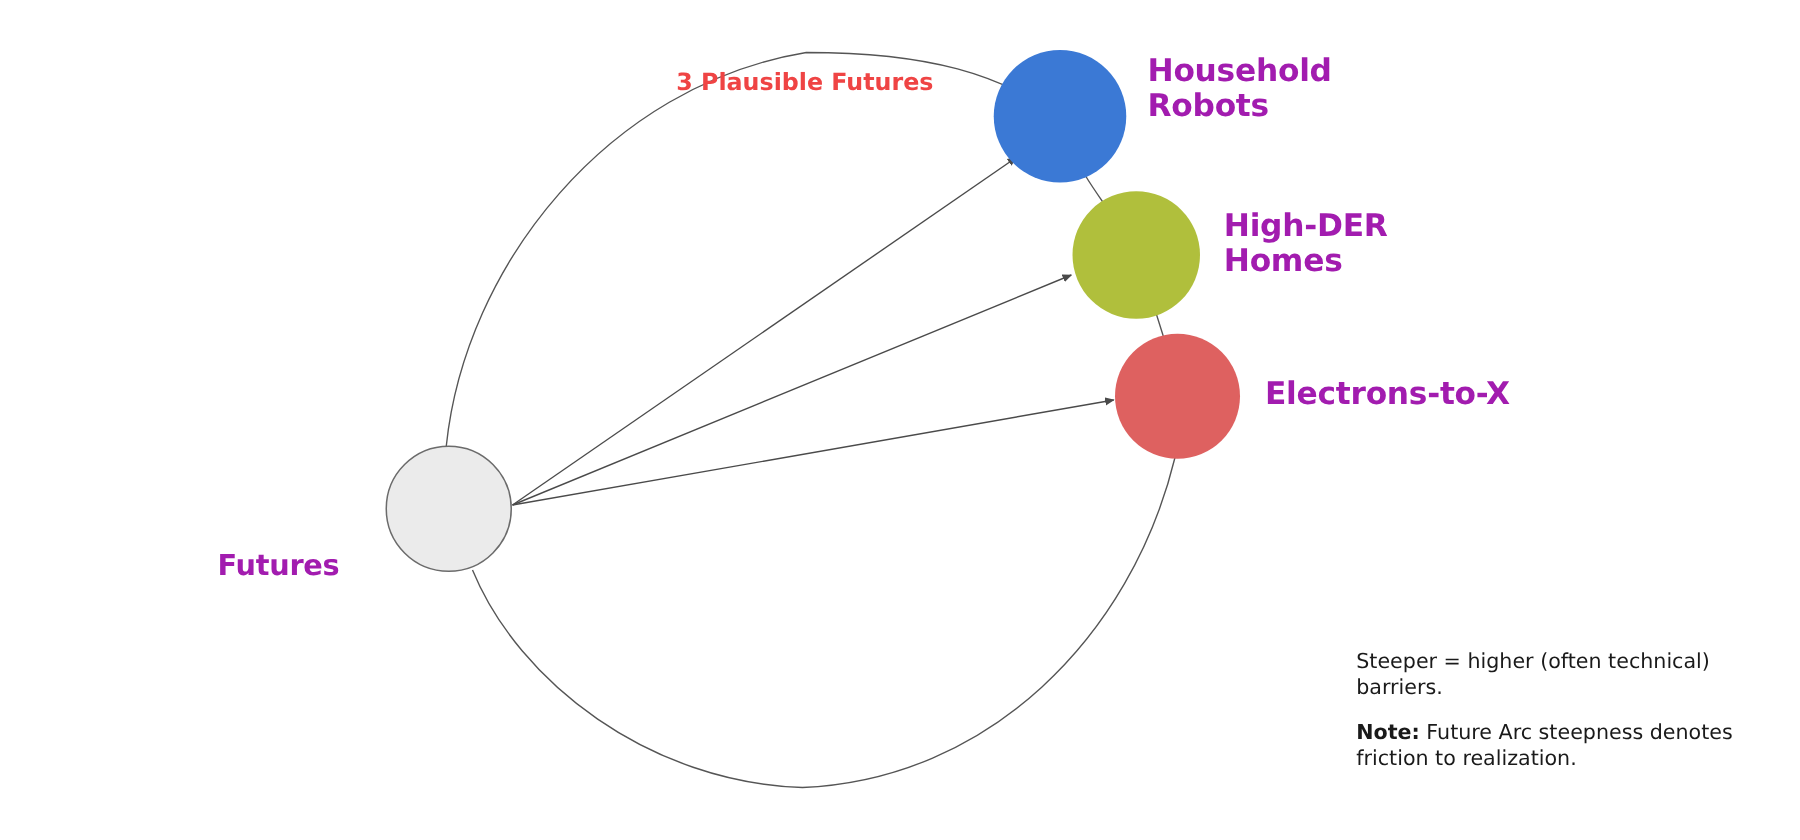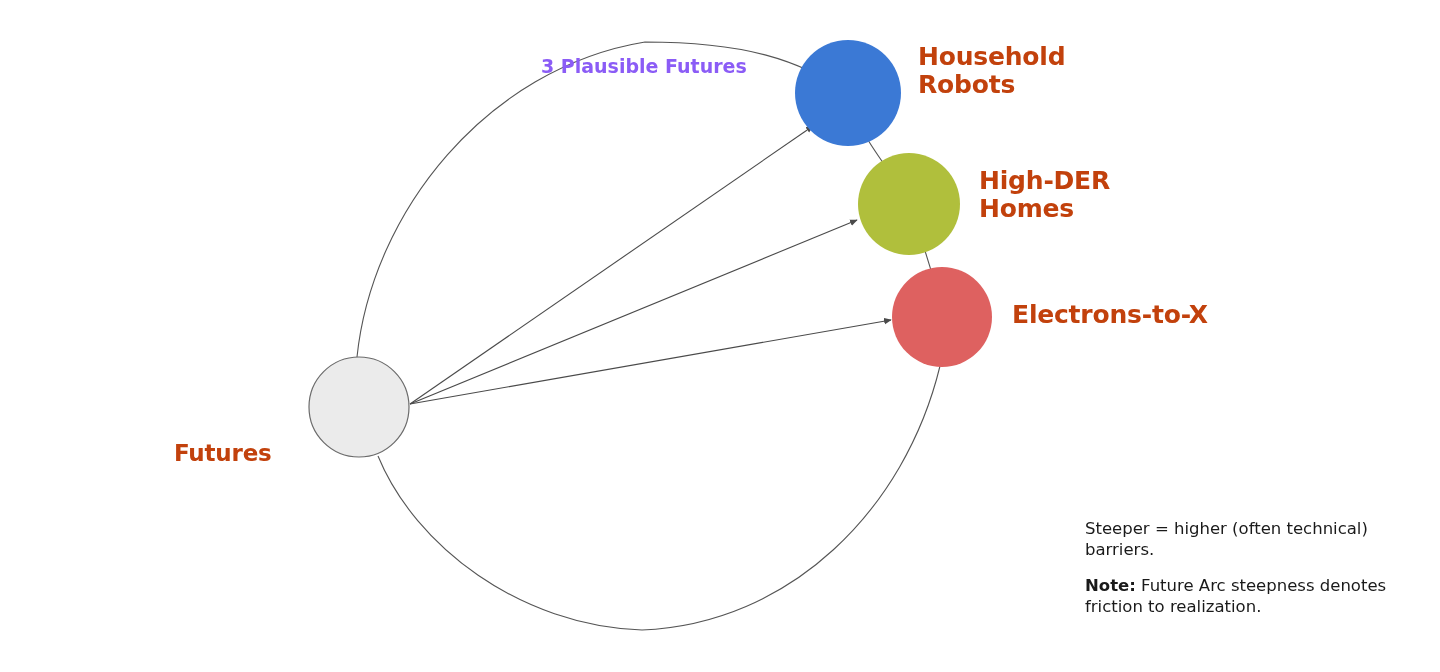--- a/index.html
+++ b/index.html
@@ -20,21 +20,21 @@
   #futures-svg {
     position: absolute;
     left: 0;
     top: 0;
     width: 1440px;
     height: 672px;
   }
   .node-label {
     position: absolute;
     font-weight: bold;
-    color: #c2410c;
+    color: #a21caf;
     line-height: 1.12;
     white-space: pre-line;
     letter-spacing: -0.2px;
   }
   .node-label.sz-big {
     font-size: 25px;
   }
   #label-present {
     left: 174px;
     top: 441px;
@@ -51,21 +51,21 @@
   #label-electrons-to-x {
     left: 1012px;
     top: 301px;
   }
   #arc-caption {
     position: absolute;
     left: 541px;
     top: 55px;
     font-size: 19px;
     font-weight: bold;
-    color: #8b5cf6;
+    color: #ef4444;
     white-space: nowrap;
   }
   #note-block {
     position: absolute;
     left: 1085px;
     top: 518px;
     width: 320px;
     font-size: 16.5px;
     color: #1a1a1a;
     line-height: 1.28;

